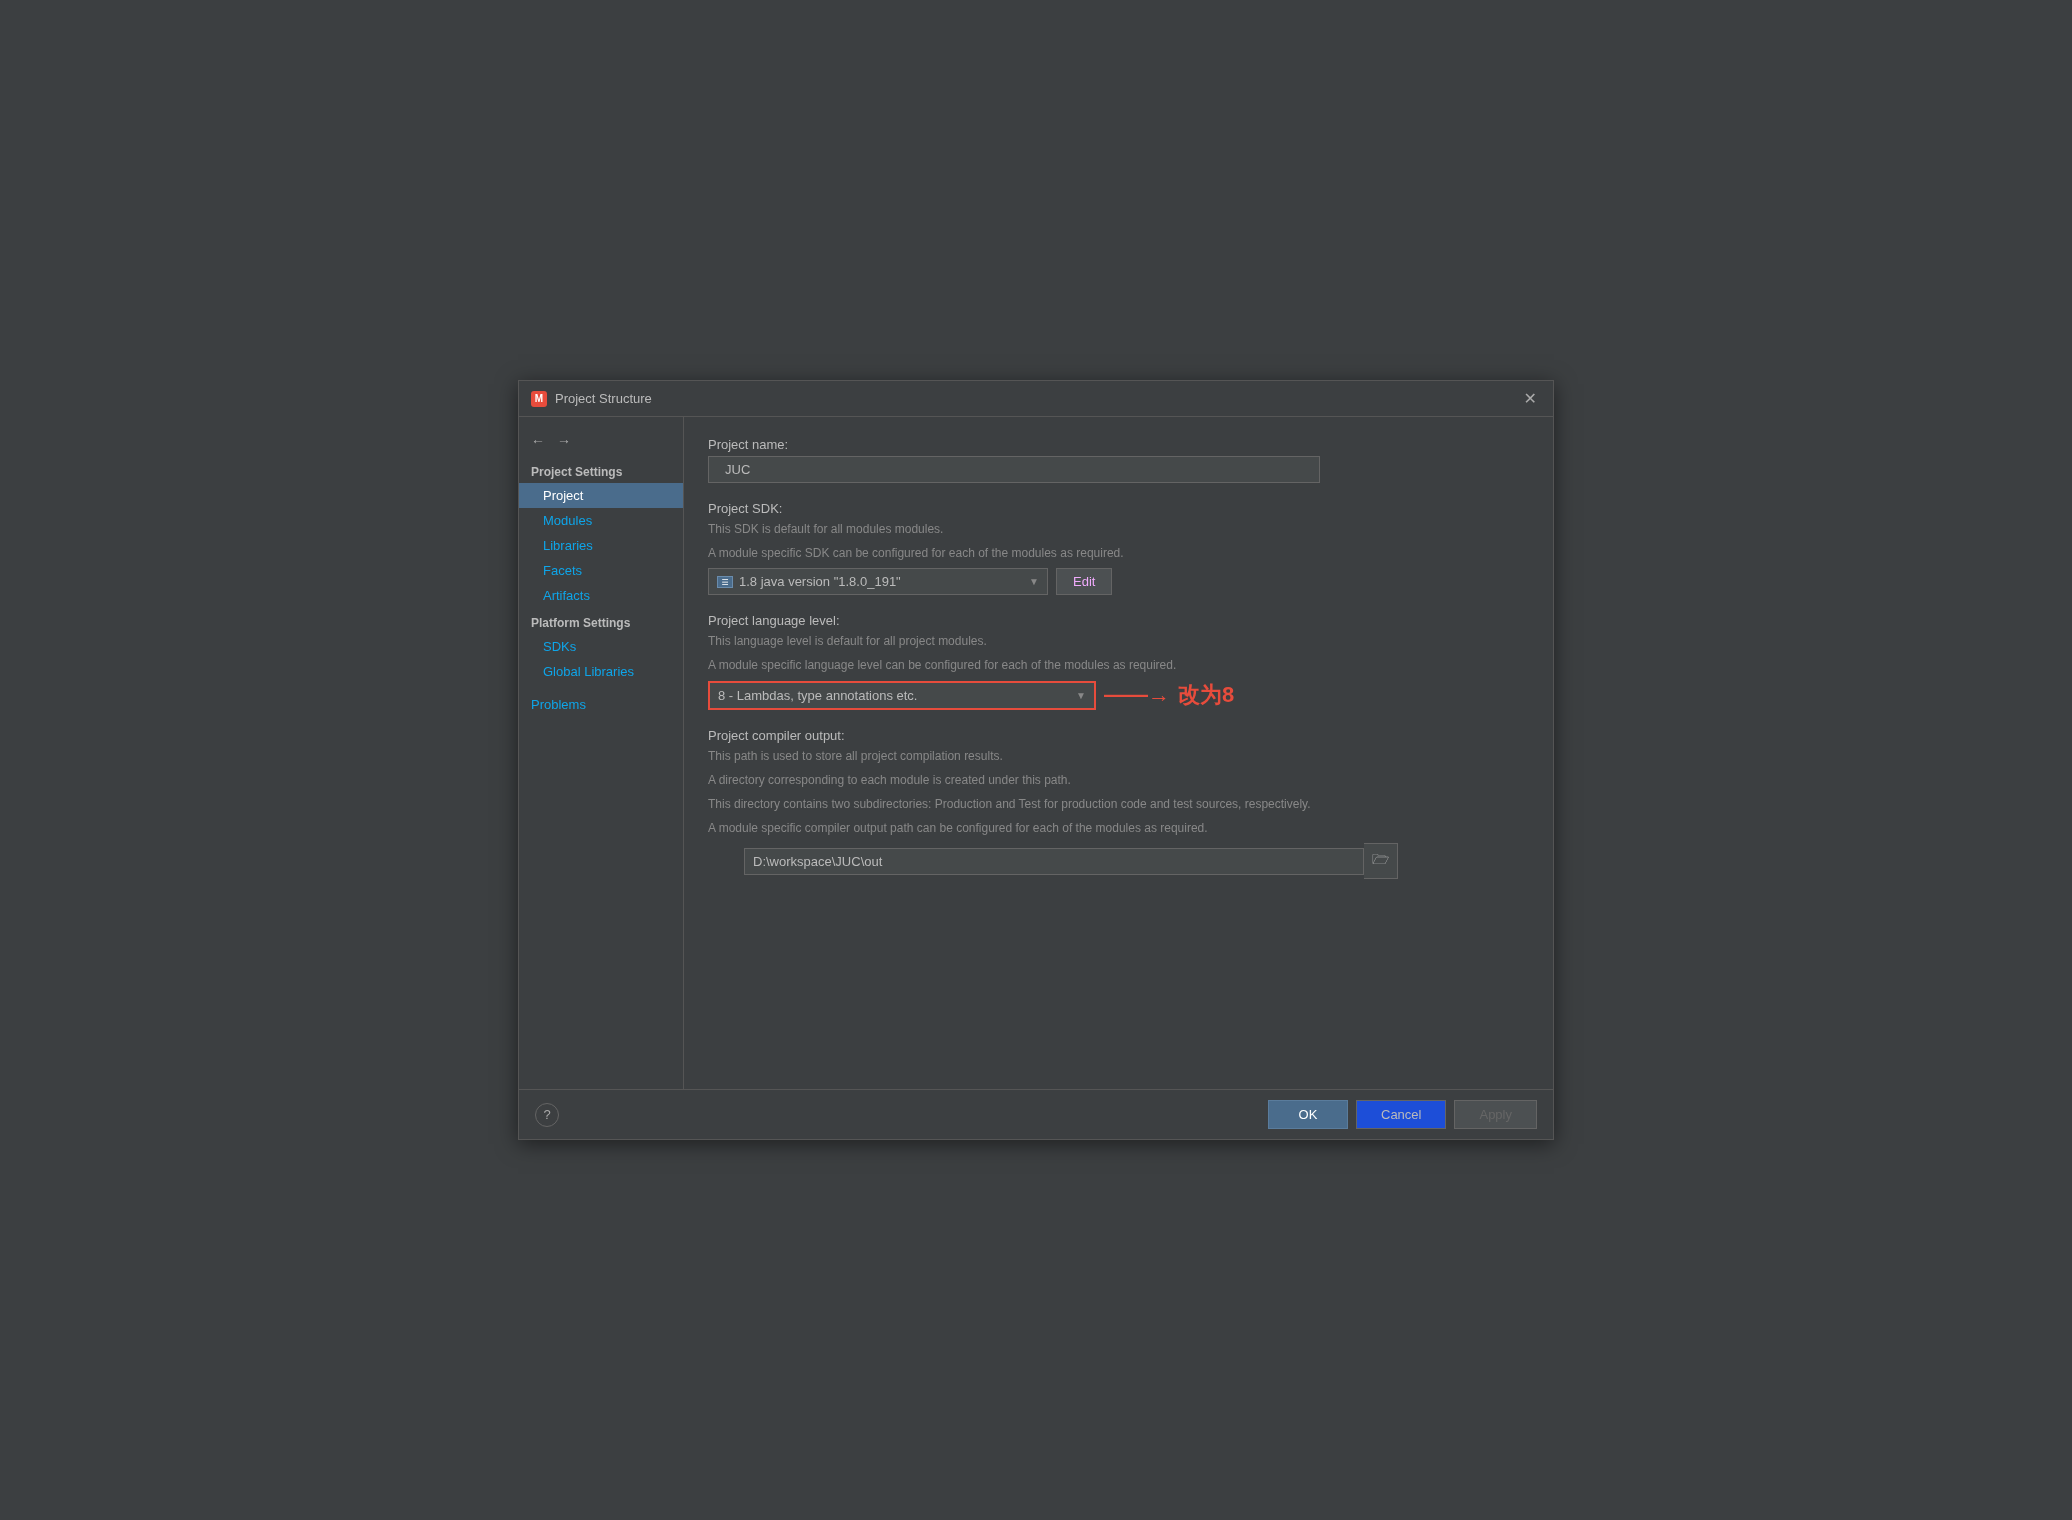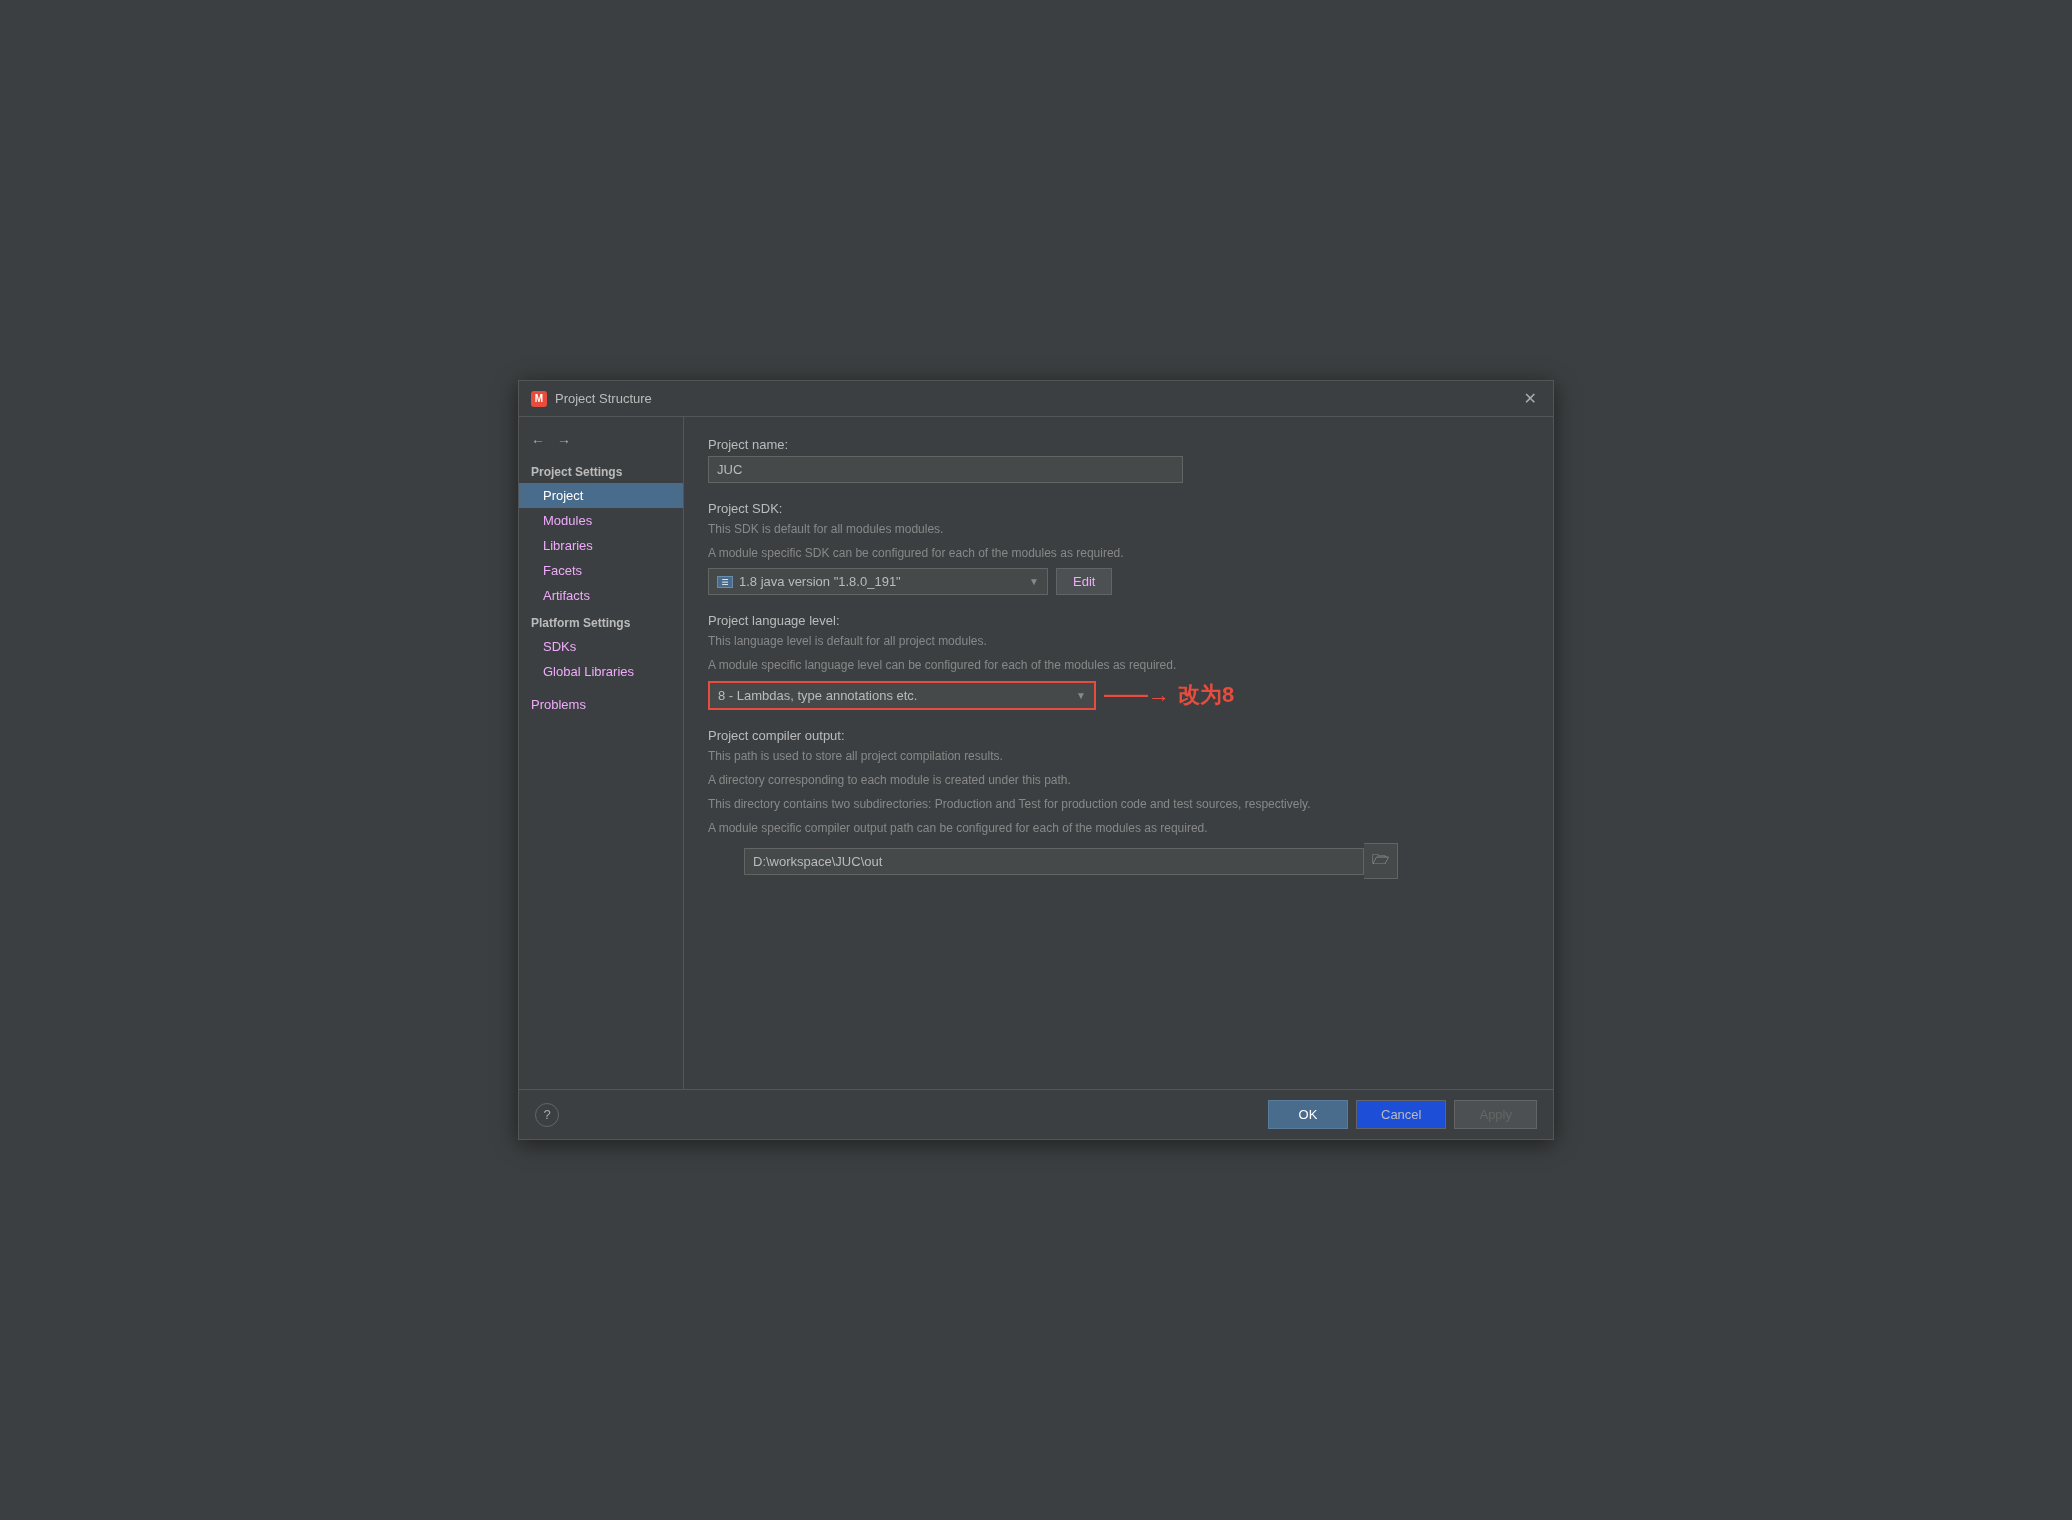--- a/index.html
+++ b/index.html
@@ -92,21 +92,21 @@
     .sidebar-group-label {
       font-weight: bold;
       color: #bbbbbb;
       font-size: 12px;
       padding: 4px 12px 4px 12px;
       margin-top: 4px;
     }
     .sidebar-item {
       padding: 5px 12px 5px 24px;
       cursor: pointer;
-      color: #f0abfc;
+      color: #0ea5e9;
       font-size: 13px;
     }
     .sidebar-item.active {
       background: #4a6c8c;
       color: white;
     }
     .sidebar-item.problems {
       padding-left: 12px;
       margin-top: 8px;
     }
@@ -116,23 +116,23 @@
       overflow-y: auto;
       background: #3c3f41;
     }
     .field-group {
       margin-bottom: 18px;
     }
     .text-input {
       background: #45494a;
       border: 1px solid #646464;
       color: #bbbbbb;
-      padding: 5px 8px;
-      font-size: 13px;
-      width: 475px;
+      padding: 5px 16px;
+      font-size: 13px;
+      width: 612px;
       outline: none;
     }
     .description-text {
       color: #888888;
       font-size: 12px;
       margin-bottom: 6px;
       line-height: 1.5;
     }
     .sdk-row {
       display: flex;

